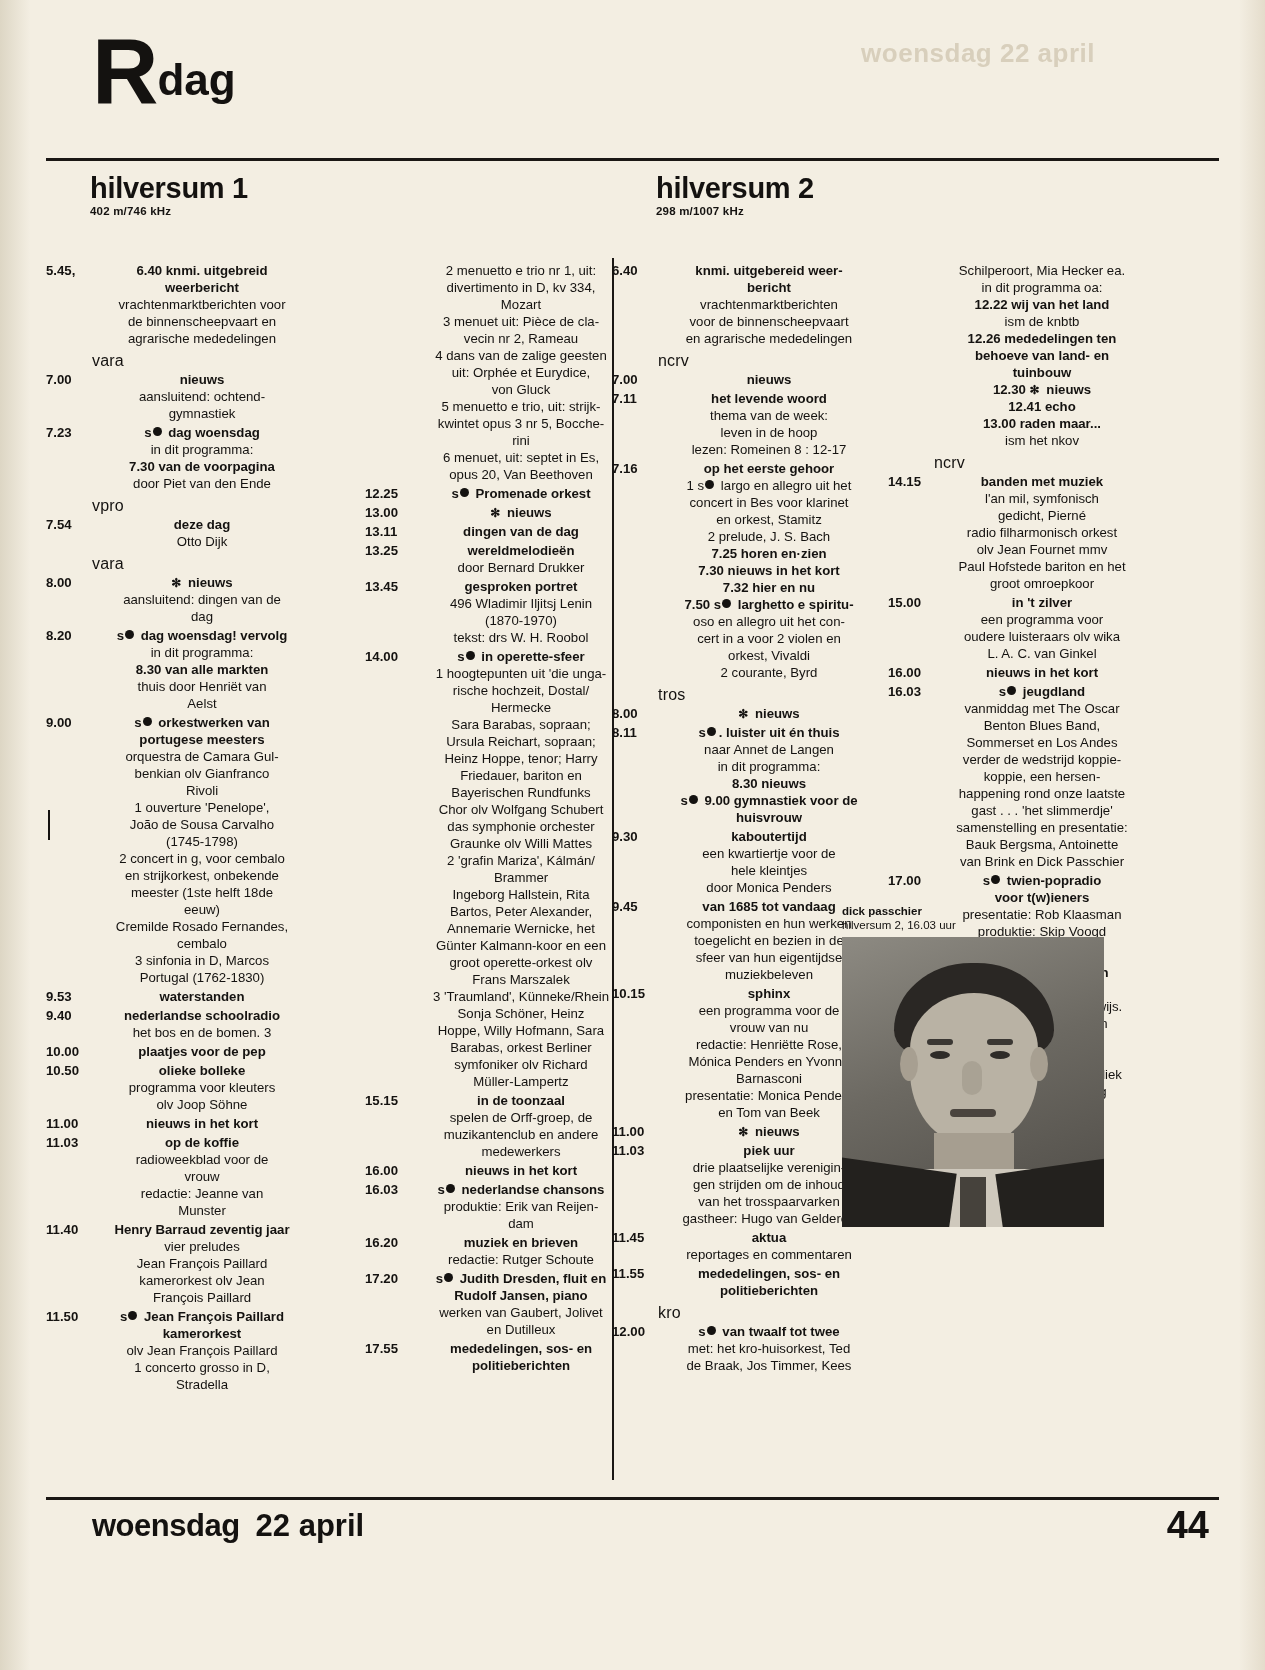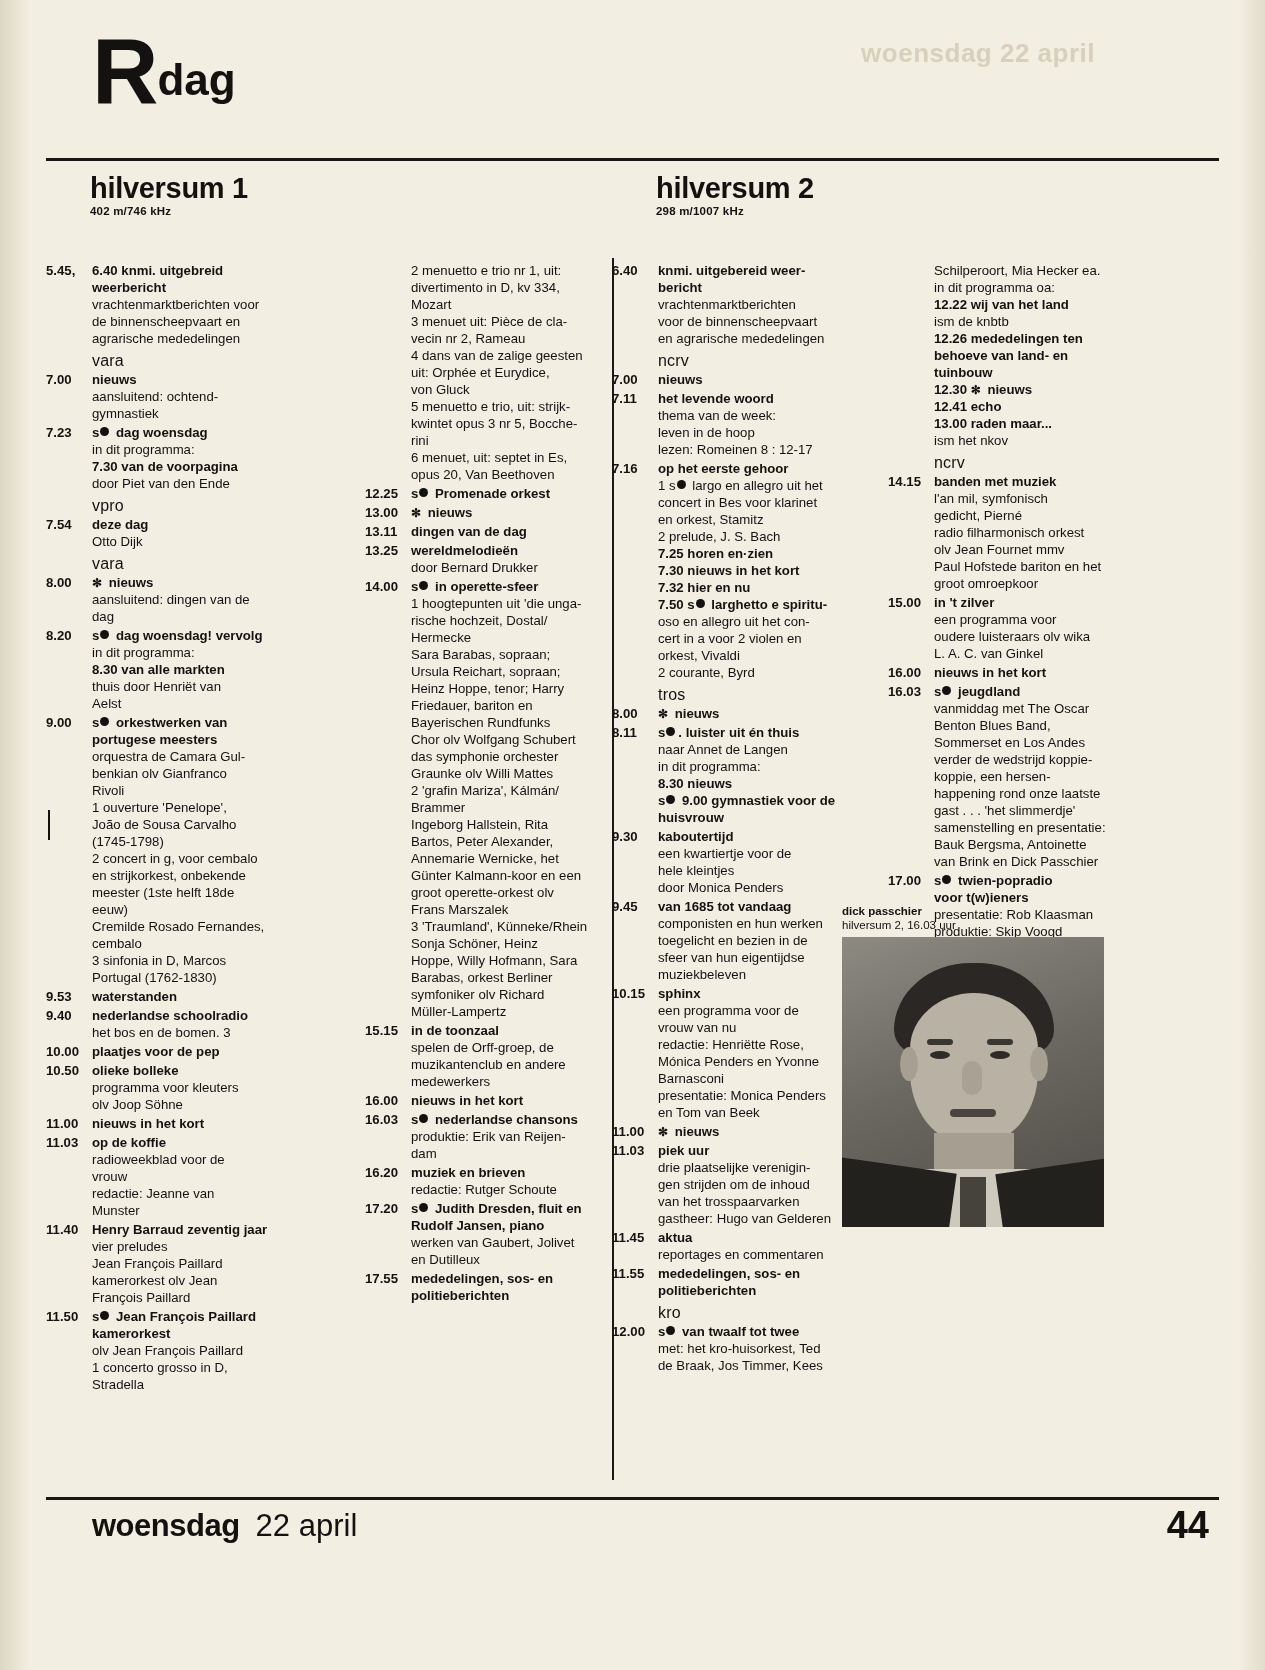--- a/index.html
+++ b/index.html
@@ -128,20 +128,21 @@
   .entry .time {
     width: 46px;
     flex: 0 0 46px;
     font-weight: bold;
     font-size: 13.2px;
     line-height: 17px;
     white-space: nowrap;
   }
   .entry .body {
     flex: 1 1 auto;
+    text-align: center;
   }
   .ln {
     display: block;
     line-height: 17px;
   }
   .ln.b { font-weight: bold; }
 
   .broadcaster {
     font-size: 16px;
     line-height: 17px;
@@ -275,21 +276,21 @@
     top: 1508px;
     font-size: 0;
   }
   .footer .fw {
     font-size: 31px;
     font-weight: bold;
     letter-spacing: -0.5px;
   }
   .footer .fd {
     font-size: 31px;
-    font-weight: normal;
+    font-weight: bold;
     margin-left: 16px;
   }
   .pageno {
     position: absolute;
     right: 56px;
     top: 1504px;
     font-size: 38px;
     font-weight: bold;
   }
 </style>
@@ -495,20 +496,29 @@
           <div class="time">13.11</div>
           <div class="body">
             <span class="ln b">dingen van de dag</span>
           </div>
         </div>
         <div class="entry">
           <div class="time">13.25</div>
           <div class="body">
             <span class="ln b">wereldmelodieën</span>
             <span class="ln">door Bernard Drukker</span>
+          </div>
+        </div>
+        <div class="entry">
+          <div class="time">13.45</div>
+          <div class="body">
+            <span class="ln b">gesproken portret</span>
+            <span class="ln">496 Wladimir Iljitsj Lenin</span>
+            <span class="ln">(1870-1970)</span>
+            <span class="ln">tekst: drs W. H. Roobol</span>
           </div>
         </div>
         <div class="entry">
           <div class="time">14.00</div>
           <div class="body">
             <span class="ln b">s<span class="dot"></span> in operette-sfeer</span>
             <span class="ln">1 hoogtepunten uit 'die unga-</span>
             <span class="ln">rische hochzeit, Dostal/</span>
             <span class="ln">Hermecke</span>
             <span class="ln">Sara Barabas, sopraan;</span>

